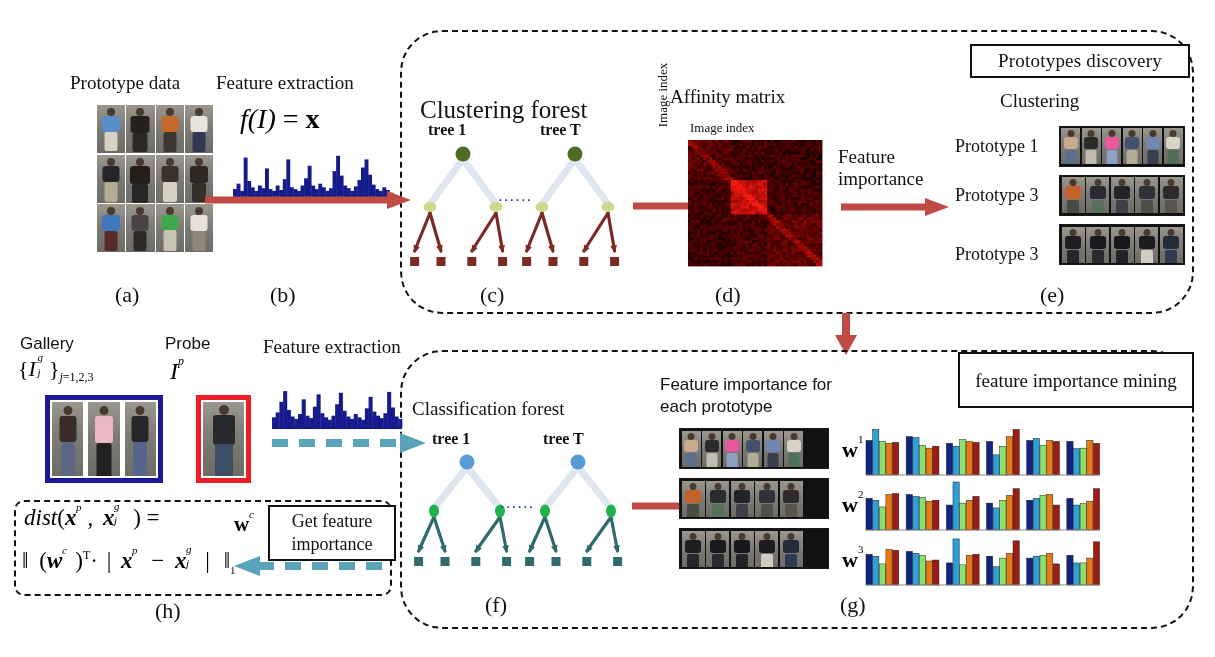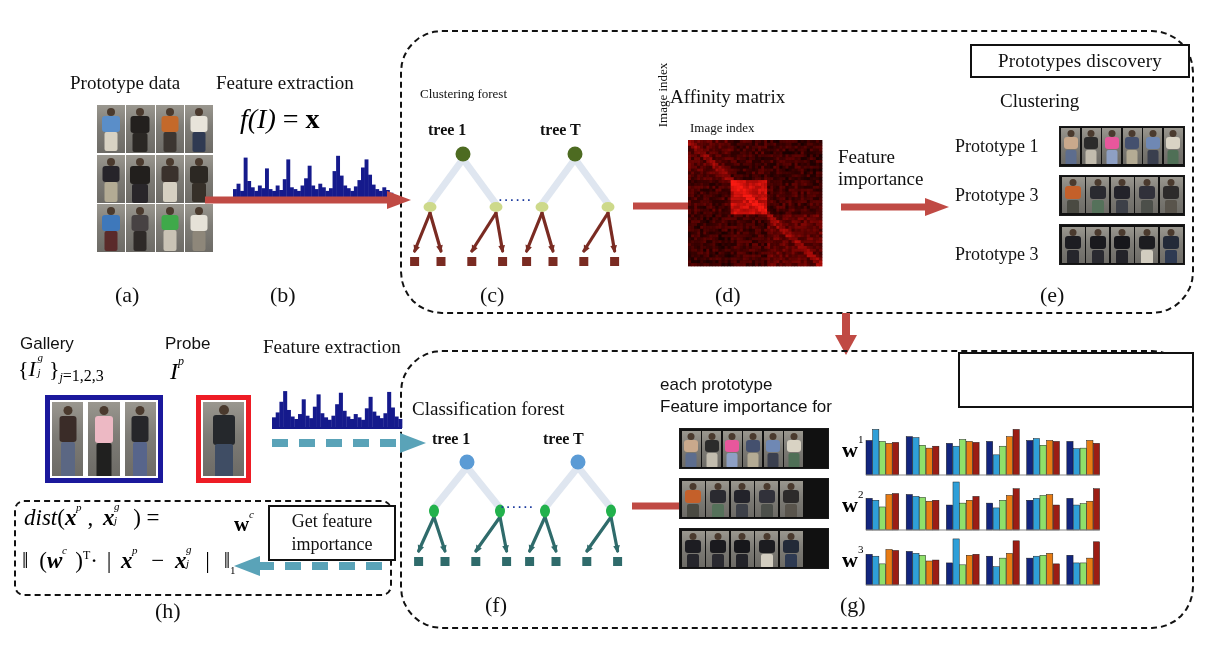--- a/index.html
+++ b/index.html
@@ -170,21 +170,21 @@
     <rect x="0" y="46" width="160" height="2" fill="#151a8c"></rect>
   </svg>
 
 <svg class="abs" width="210" height="22" style="left:205px;top:189px;">
   <line x1="0" y1="11" x2="186" y2="11" stroke="#c04a44" stroke-width="7"></line>
   <polygon points="182,2 206,11 182,20" fill="#c04a44"></polygon>
 </svg>
 
 <div class="abs lbl ctr" style="left:270px;top:282px;width:80px;font-size:22px;">(b)</div>
 
-<div class="abs lbl ctr" style="left:420px;top:86px;width:190px;font-size:13px;">Clustering forest</div>
+<div class="abs lbl ctr" style="left:420px;top:96px;width:190px;font-size:25px;">Clustering forest</div>
 
 <div class="abs lbl bold ctr" style="left:428px;top:121px;width:64px;font-size:16px;">tree 1</div>
 <div class="abs lbl bold ctr" style="left:540px;top:121px;width:64px;font-size:16px;">tree T</div>
 
 <svg class="abs" width="110" height="130" style="left:408px;top:142px;">
     <path d="M55 17 L22 62" stroke="#dfe6f0" stroke-width="7" fill="none" stroke-linecap="round"></path>
     <polygon points="22,62 22.926515026247102,55.06158736409124 28.339071118844487,59.03079516532932" fill="#dfe6f0"></polygon>
     <path d="M55 17 L88 62" stroke="#dfe6f0" stroke-width="7" fill="none" stroke-linecap="round"></path>
     <polygon points="88,62 81.66092888115551,59.03079516532932 87.0734849737529,55.06158736409124" fill="#dfe6f0"></polygon>
     <line x1="22" y1="71" x2="6.6" y2="109" stroke="#7a2b22" stroke-width="3.2" stroke-linecap="round"></line>
@@ -2297,26 +2297,27 @@
 
 <svg class="abs" width="28" height="44" style="left:832px;top:313px;">
   <line x1="14" y1="0" x2="14" y2="26" stroke="#c04a44" stroke-width="8"></line>
   <polygon points="3,22 25,22 14,42" fill="#c04a44"></polygon>
 </svg>
 
 <div class="abs panel" style="left:400px;top:350px;width:790px;height:275px;"></div>
 
 <div class="abs boxline ctr" style="left:958px;top:352px;width:232px;height:52px;display:flex;flex-direction:column;
             align-items:center;justify-content:center;line-height:23px;">
+  <span class="lbl" style="font-size:19px;">feature importance mining</span>
 </div>
 
 <div class="abs lbl sans ctr" style="left:20px;top:334px;width:150px;font-size:17px;">Gallery</div>
 
 <div class="abs" style="left:18px;top:356px;width:160px;font-size:22px;font-family:'Liberation Serif',serif;">
-  <span>{</span><span class="ital" style="position:relative;">I<sup style="position:absolute;top:-5px;left:9px;font-size:11px;">g</sup><sub style="position:absolute;top:10px;left:9px;font-size:11px;">j</sub></span><span style="margin-left:13px;">}</span><sub style="font-size:12px;" class="ital">j</sub><sub style="font-size:16px;text-align:center;">=1,2,3</sub>
+  <span>{</span><span class="ital" style="position:relative;">I<sup style="position:absolute;top:-5px;left:9px;font-size:11px;">g</sup><sub style="position:absolute;top:10px;left:9px;font-size:11px;">j</sub></span><span style="margin-left:13px;">}</span><sub style="font-size:12px;" class="ital">j</sub><sub style="font-size:12px;text-align:center;">=1,2,3</sub>
 </div>
 
 <div class="abs" style="left:45px;top:395px;width:118px;height:88px;border:5px solid #1b189c;background:#fff;
             display:flex;gap:5px;padding:2px;box-sizing:border-box;">
   <div class="ped" style="flex:1;height:100%;">
       <div class="hd" style="width:9px;height:9px;top:4px;"></div>
       <div class="tor" style="width:17px;height:26px;top:14px;background:#3a2c28;"></div>
       <div class="leg" style="width:14px;height:38px;top:40px;background:#5b6783;"></div>
     </div>
   <div class="ped" style="flex:1;height:100%;">
@@ -2478,22 +2479,22 @@
 <div class="abs ctr" style="left:500px;top:493px;width:40px;font-size:17px;color:#1b3a9e;letter-spacing:1px;font-family:'Liberation Sans',sans-serif;">......</div>
 
 <div class="abs lbl ctr" style="left:485px;top:592px;width:80px;font-size:22px;">(f)</div>
 
 <svg class="abs" width="86" height="22" style="left:632px;top:495px;">
   <line x1="0" y1="11" x2="62" y2="11" stroke="#c04a44" stroke-width="7"></line>
   <polygon points="58,2 82,11 58,20" fill="#c04a44"></polygon>
 </svg>
 
 <div class="abs lbl sans ctr" style="left:660px;top:374px;width:310px;font-size:17px;line-height:22px;">
+  <div>Feature importance for</div>
   <div>each prototype</div>
-  <div>Feature importance for</div>
 </div>
 
 <div class="abs" style="left:679px;top:428px;width:150px;">
   <div class="rowstrip" style="margin-bottom:9px;">
     <div class="ped" style="width:19px;height:36px;">
         <div class="hd" style="width:7px;height:7px;top:2px;"></div>
         <div class="tor" style="width:14px;height:12px;top:9px;background:#c9a98c;"></div>
         <div class="leg" style="width:11px;height:15px;top:22px;background:#5d6d8e;"></div>
       </div>
     <div class="ped" style="width:19px;height:36px;">

